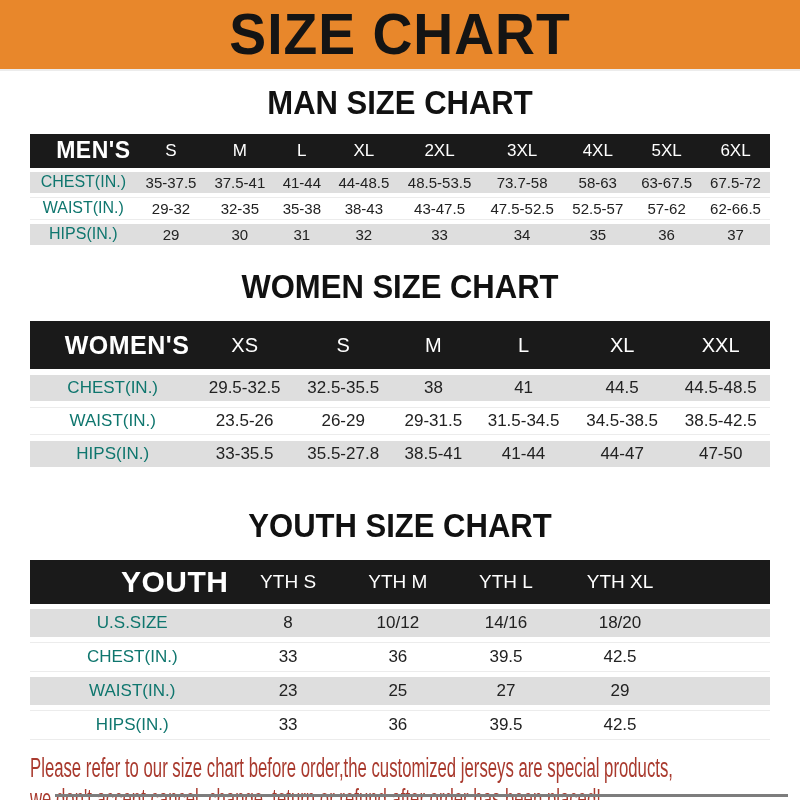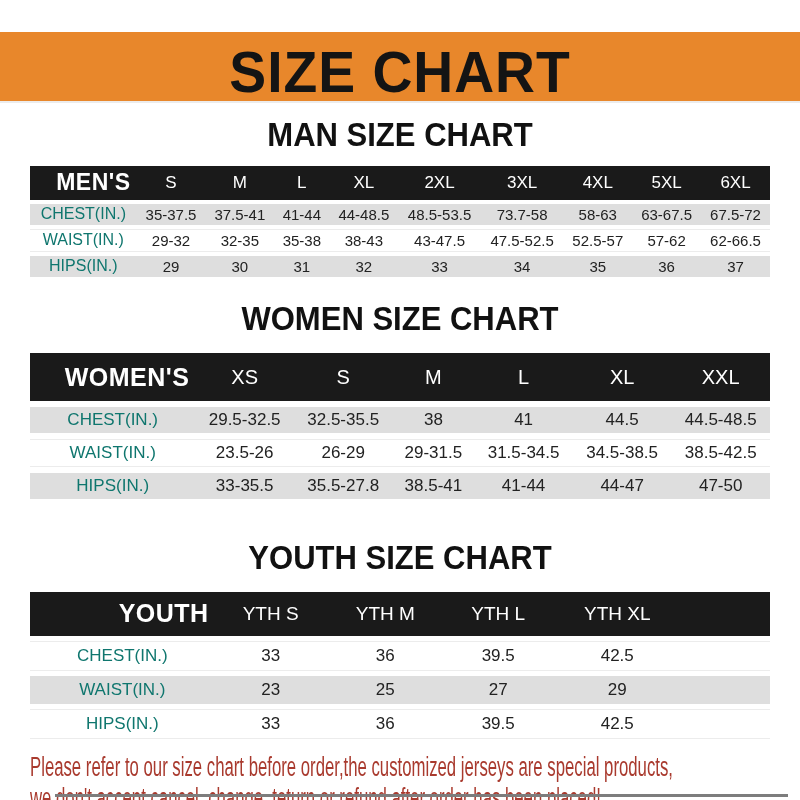--- a/index.html
+++ b/index.html
@@ -8,24 +8,23 @@
     background: #ffffff;
     font-family: "Liberation Sans", sans-serif;
     overflow: hidden;
     position: relative;
   }
 
   
   .banner {
     height: 71px;
     background: var(--banner-bg, #E8872B);
-    display: flex; align-items: flex-end; justify-content: center;
+    display: flex; align-items: center; justify-content: center;
     border-bottom: 2px solid #ececec;
     box-sizing: border-box;
-    margin-top: 32px;
   }
   .banner h1 {
     margin: 0;
     font-size: 57px;
     font-weight: 700;
     letter-spacing: 1px;
     color: #141414;
     transform: scaleX(0.97);
     white-space: nowrap;
     line-height: 1;
@@ -83,21 +82,21 @@
   .sec-1 th { height: 48px; }
   .sec-1 th.corner { font-size: 25px; }
   .sec-1 th.colhead { font-size: 20px; }
   .sec-1 td { height: 26px; font-size: 17px; }
   .sec-1 td.rowlabel { font-size: 17px; }
 
   
   .sec-2 h2 { margin-top: 36px; margin-bottom: 11px; }
   .sec-2 table { border-spacing: 0 5px; }
   .sec-2 th { height: 44px; }
-  .sec-2 th.corner { font-size: 25px; padding-left: 16px; }
+  .sec-2 th.corner { font-size: 30px; padding-left: 16px; }
   .sec-2 th.colhead { font-size: 19px; }
   .sec-2 td { height: 28px; font-size: 17px; }
   .sec-2 td.rowlabel { font-size: 17px; }
 
   
   .notice { margin: 8px 0 0 30px; }
   .notice p {
     margin: 0;
     color: var(--notice-red, #A93A2E);
     font-size: 27px;
@@ -234,20 +233,28 @@
           <tr>
             <th class="corner">YOUTH</th>
             <th class="colhead">YTH S</th>
             <th class="colhead">YTH M</th>
             <th class="colhead">YTH L</th>
             <th class="colhead">YTH XL</th>
             <th class="filler"></th>
           </tr>
         </thead>
       <tbody>
+          <tr class="row-gray">
+            <td class="rowlabel">U.S.SIZE</td>
+            <td class="val">8</td>
+            <td class="val">10/12</td>
+            <td class="val">14/16</td>
+            <td class="val">18/20</td>
+            <td class="filler"></td>
+          </tr>
           <tr class="row-white">
             <td class="rowlabel">CHEST(IN.)</td>
             <td class="val">33</td>
             <td class="val">36</td>
             <td class="val">39.5</td>
             <td class="val">42.5</td>
             <td class="filler"></td>
           </tr>
           <tr class="row-gray">
             <td class="rowlabel">WAIST(IN.)</td>

